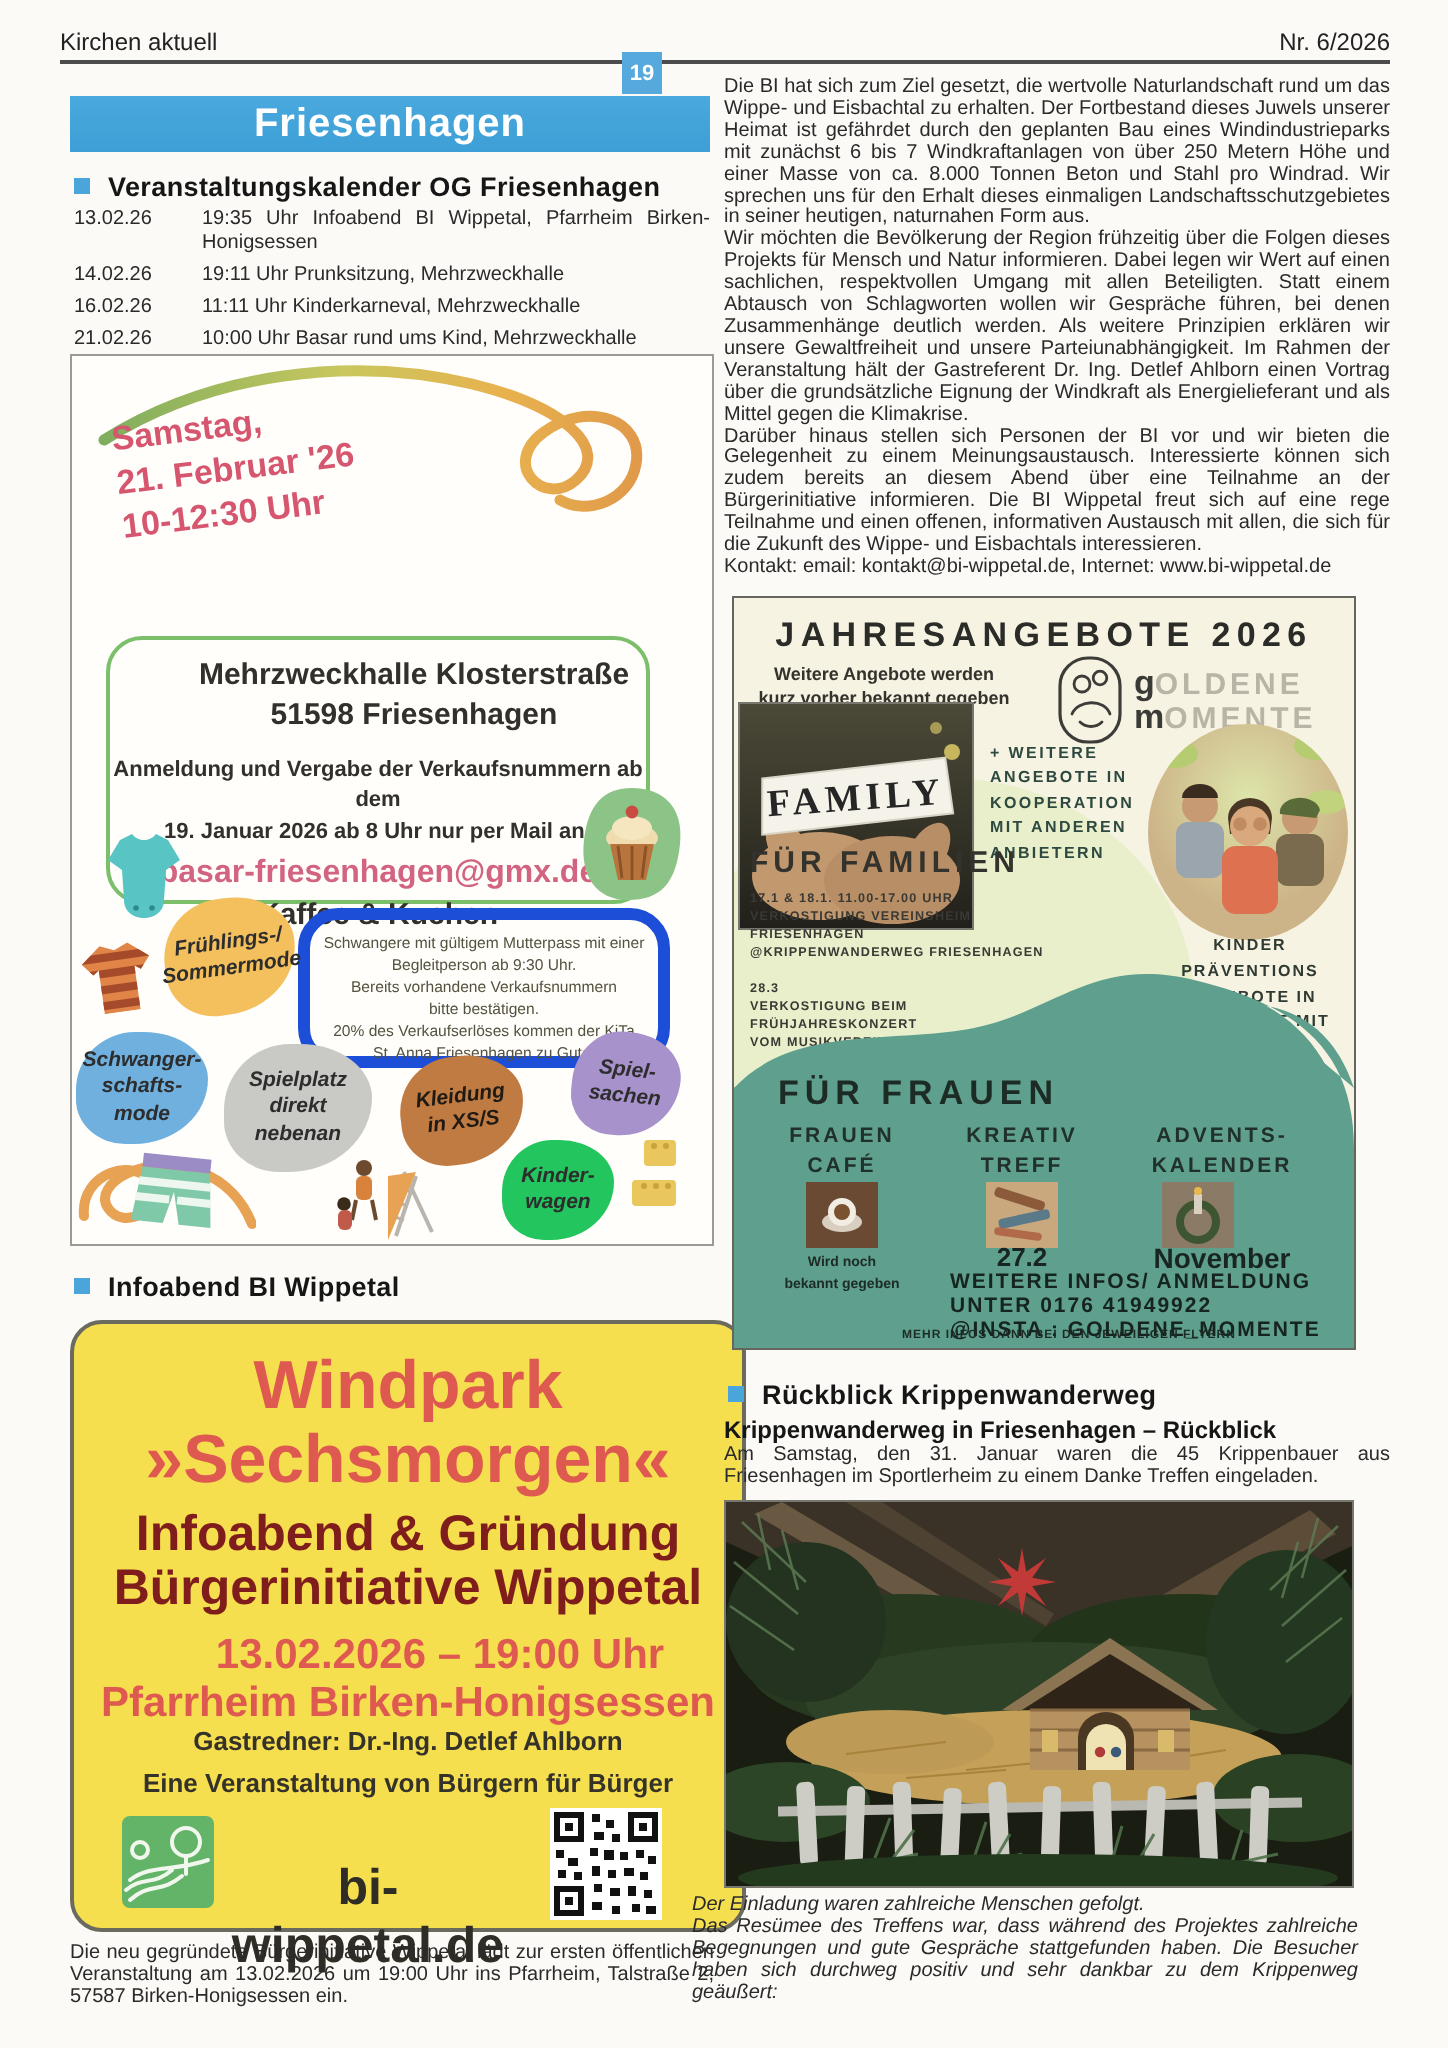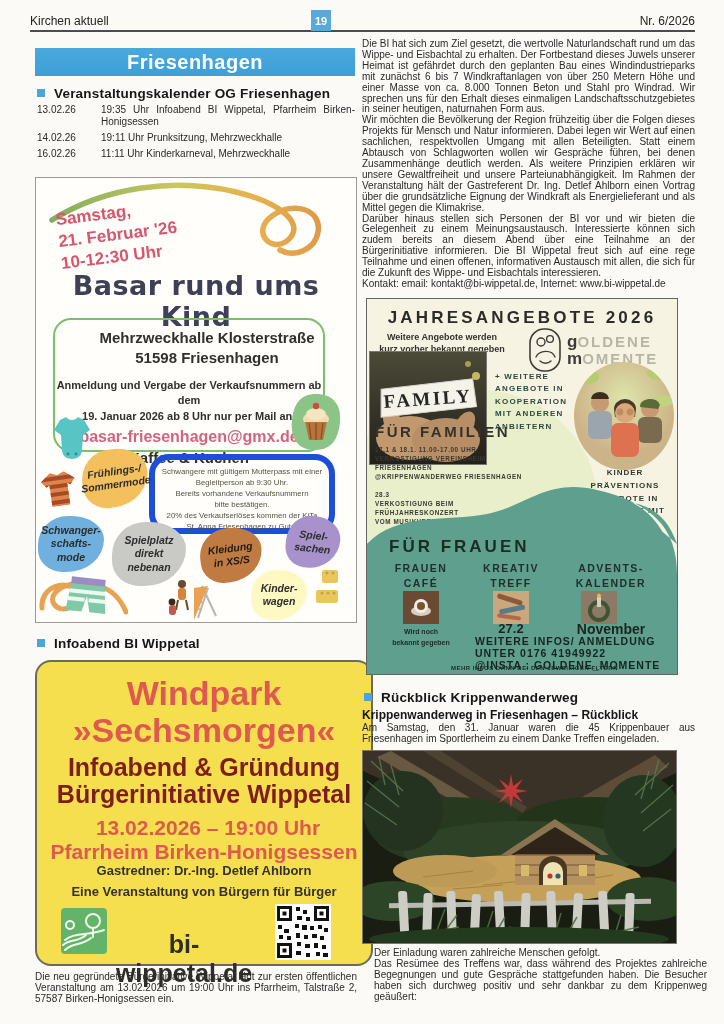--- a/index.html
+++ b/index.html
@@ -4,21 +4,21 @@
 <style>
   html,body{margin:0;padding:0;background:#e8e8e6;}
   #page{position:relative;width:724px;height:1024px;background:#fbfaf6;overflow:hidden;
         font-family:"Liberation Sans",sans-serif;color:#2a2a2a;}
   .abs{position:absolute;}
   .ml{white-space:pre-line;}
   
   .hdr-text{font-size:12px;color:#222;}
   .hdr-line{height:1.5px;background:#4c4c4c;}
   .hdr-badge{background:#55a9dc;color:#fff;font-size:11px;font-weight:bold;
-             display:flex;align-items:center;justify-content:center;}
+             display:flex;align-items:center;justify-content:center;margin-top:16px;}
   
   .region-bar{background:linear-gradient(#4aa9de,#3d9fd6);color:#fff;font-weight:bold;
               font-size:20px;display:flex;align-items:center;justify-content:center;letter-spacing:.5px;}
   .sec-head{display:flex;align-items:flex-start;font-weight:bold;font-size:13.5px;color:#161616;letter-spacing:.2px;}
   .sec-head .sq{width:8px;height:8px;background:#4aa6da;margin:3px 9px 0 2px;flex:none;}
   .ev{display:flex;font-size:10px;line-height:11.5px;margin-bottom:4.5px;}
   .ev-date{width:44px;flex:none;}
   .ev-text{flex:1;padding-left:20px;}
   .just{text-align:justify;}
   
@@ -85,39 +85,42 @@
       <span class="ev-text just">19:35 Uhr Infoabend BI Wippetal, Pfarrheim Birken-Honigsessen</span>
     </div>
     <div class="ev">
       <span class="ev-date">14.02.26</span>
       <span class="ev-text">19:11 Uhr Prunksitzung, Mehrzweckhalle</span>
     </div>
     <div class="ev">
       <span class="ev-date">16.02.26</span>
       <span class="ev-text">11:11 Uhr Kinderkarneval, Mehrzweckhalle</span>
     </div>
+    <div class="ev">
+      <span class="ev-date">21.02.26</span>
+      <span class="ev-text">10:00 Uhr Basar rund ums Kind, Mehrzweckhalle</span>
+    </div>
   </div>
 
   <div class="abs flyer" style="left:35px;top:177px;width:320px;height:444px;">
 
     <svg class="abs" style="left:10px;top:-4px;" width="300" height="86" viewBox="0 0 300 86">
       <defs>
           <linearGradient id="rg" x1="0" y1="0" x2="1" y2="0">
         <stop offset="0" stop-color="#7fae5e"></stop>
             <stop offset=".45" stop-color="#c9c75e"></stop>
         <stop offset=".75" stop-color="#e8b24e"></stop>
             <stop offset="1" stop-color="#e09a4a"></stop>
       </linearGradient>
         </defs>
       <path d="M6,46 C60,12 130,4 190,18 C235,29 260,50 242,66 C226,80 204,58 226,42 C248,26 276,36 272,58 C269,76 248,84 234,76" fill="none" stroke="url(#rg)" stroke-width="5.5" stroke-linecap="round"></path>
     </svg>
     <div class="abs basar-date ml" style="left:22px;top:22px;width:150px;">Samstag,
 21. Februar '26
 10-12:30 Uhr</div>
-    <div class="abs basar-title" style="left:6px;top:92px;width:308px;">Basar rund ums Kind</div>
 
     <div class="abs green-box" style="left:17px;top:140px;width:268px;height:122px;padding-top:8px;">
       <div class="gb-big ml">Mehrzweckhalle Klosterstraße
 51598 Friesenhagen</div>
       <div class="gb-med ml" style="margin-top:9px;">Anmeldung und Vergabe der Verkaufsnummern ab dem
 19. Januar 2026 ab 8 Uhr nur per Mail an:</div>
       <div class="gb-mail">basar-friesenhagen@gmx.de</div>
       <div class="gb-coffee">Kaffee &amp; Kuchen</div>
     </div>
 
@@ -148,21 +151,21 @@
     <div class="abs blob ml" style="left:2px;top:338px;width:66px;height:56px;background:#6fb0df;">Schwanger-
 schafts-
 mode</div>
     <div class="abs blob ml" style="left:76px;top:344px;width:74px;height:64px;background:#c9c9c5;">Spielplatz
 direkt
 nebenan</div>
     <div class="abs blob ml" style="left:164px;top:350px;width:62px;height:54px;background:#c07b43;transform:rotate(-7deg);color:#1f1a14;">Kleidung
 in XS/S</div>
     <div class="abs blob ml" style="left:250px;top:338px;width:54px;height:52px;background:#a892cc;transform:rotate(6deg);">Spiel-
 sachen</div>
-    <div class="abs blob ml" style="left:215px;top:392px;width:56px;height:50px;background:#fef9c3;">Kinder-
+    <div class="abs blob ml" style="left:215px;top:392px;width:56px;height:50px;background:#22c55e;">Kinder-
 wagen</div>
 
     <svg class="abs" style="left:4px;top:290px;" width="38" height="42" viewBox="0 0 38 42">
       <defs>
           <clipPath id="tc">
             <path d="M12,4 L19,7 L26,4 L36,12 L31,18 L28,16 L28,38 L10,38 L10,16 L7,18 L2,12 Z"></path>
           </clipPath>
         </defs>
       <g clip-path="url(#tc)" transform="rotate(-8 19 21)">
         <rect x="0" y="0" width="38" height="42" fill="#e08448"></rect>
@@ -211,21 +214,21 @@
   <div class="abs sec-head" style="left:35px;top:636px;width:320px;">
     <span class="sq"></span>
     <span>Infoabend BI Wippetal</span>
   </div>
 
   <div class="abs wind" style="left:35px;top:660px;width:320px;height:302px;">
     <div class="abs w-red-big" style="left:0;top:14px;width:100%;">Windpark</div>
     <div class="abs w-red-big" style="left:0;top:51px;width:100%;">»Sechsmorgen«</div>
     <div class="abs w-dark" style="left:0;top:92px;width:100%;">Infoabend &amp; Gründung</div>
     <div class="abs w-dark" style="left:0;top:119px;width:100%;">Bürgerinitiative Wippetal</div>
-    <div class="abs w-red-med" style="left:4px;top:154px;width:100%;">13.02.2026 – 19:00 Uhr</div>
+    <div class="abs w-red-med" style="left:16px;top:154px;width:100%;">13.02.2026 – 19:00 Uhr</div>
     <div class="abs w-red-med" style="left:0;top:178px;width:100%;">Pfarrheim Birken-Honigsessen</div>
     <div class="abs w-dark-sm" style="left:0;top:201px;width:100%;">Gastredner: Dr.-Ing. Detlef Ahlborn</div>
     <div class="abs w-dark-sm" style="left:0;top:222px;width:100%;">Eine Veranstaltung von Bürgern für Bürger</div>
 
     <svg class="abs" style="left:24px;top:246px;" width="46" height="46" viewBox="0 0 46 46">
       <rect x="0" y="0" width="46" height="46" rx="4" fill="#63b468"></rect>
       <g fill="none" stroke="#f2f7ee" stroke-width="2" stroke-linecap="round">
         <circle cx="32" cy="13" r="7"></circle>
           <path d="M32,20 L32,29"></path>
         <path d="M4,32 C14,24 26,28 43,22"></path>
@@ -497,18 +500,18 @@
       <rect x="262" y="142" width="9" height="40" rx="3" transform="rotate(2 266 162)"></rect>
     </g>
 
     <g stroke="#4f7048" stroke-width="1.5" opacity=".9">
       <path d="M70,190 L82,158 M76,188 L94,164 M120,190 L130,160 M128,190 L142,166 M190,190 L198,162 M200,190 L214,166 M250,190 L258,164"></path>
       <path d="M60,184 L96,176 M112,186 L148,176 M182,186 L220,178 M240,184 L276,176"></path>
     </g>
     <ellipse cx="156" cy="188" rx="150" ry="12" fill="#243a1e"></ellipse>
   </svg>
 
-  <div class="abs bodytext" style="left:374px;top:948px;width:333px;">
+  <div class="abs bodytext" style="left:346px;top:948px;width:333px;font-style:italic;">
     <p style="text-align:left;">Der Einladung waren zahlreiche Menschen gefolgt.</p>
     <p>Das Resümee des Treffens war, dass während des Projektes zahlreiche Begegnungen und gute Gespräche stattgefunden haben. Die Besucher haben sich durchweg positiv und sehr dankbar zu dem Krippenweg geäußert:</p>
   </div>
 
 </div>
 
 </body></html>

